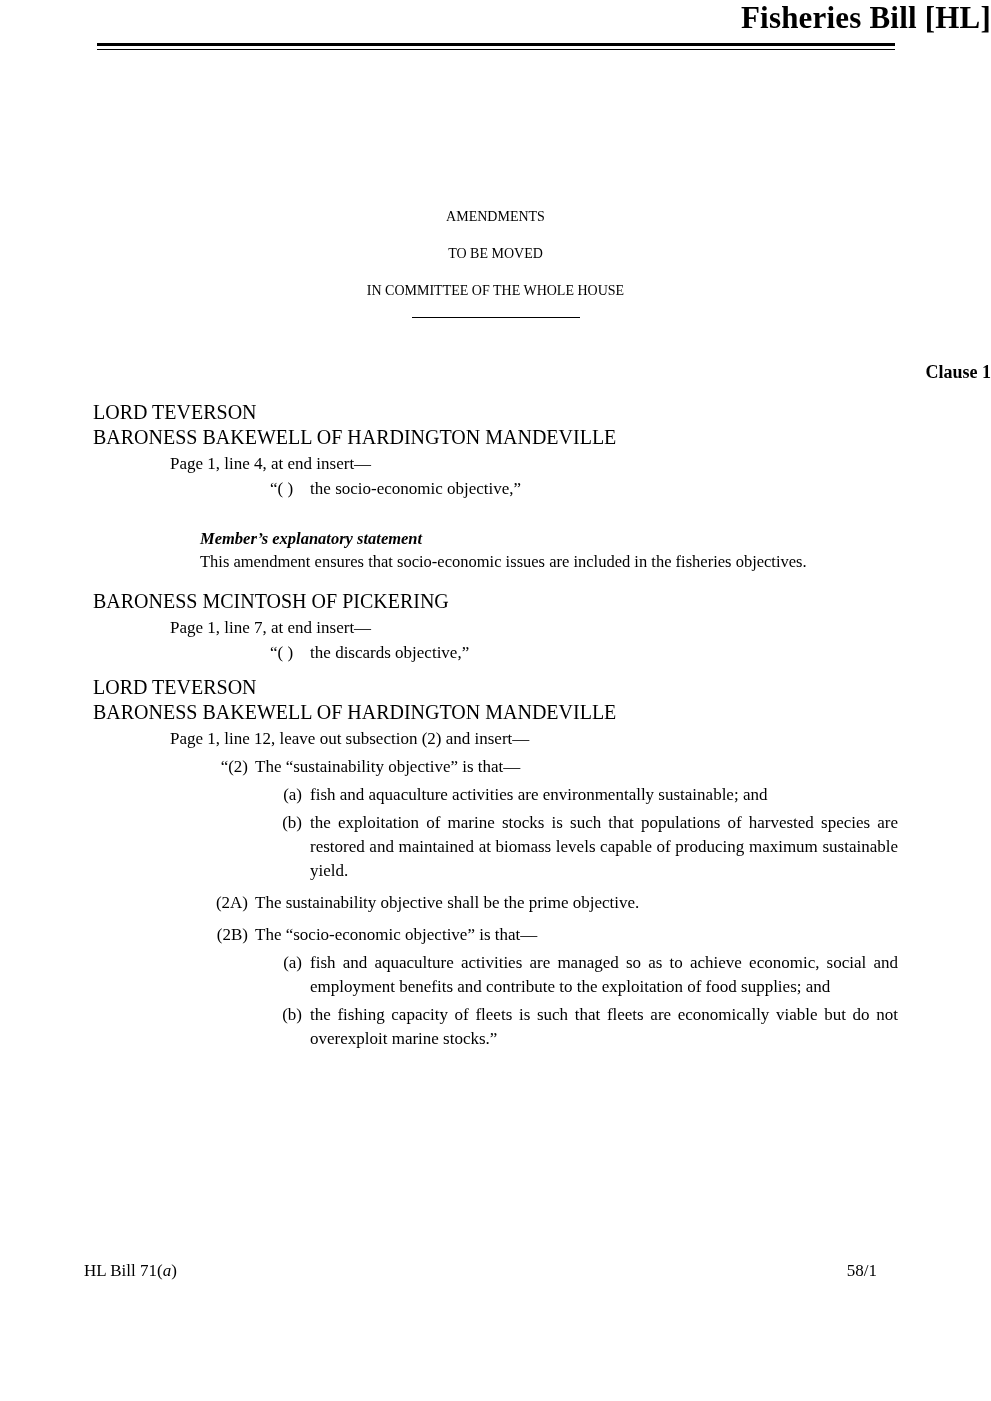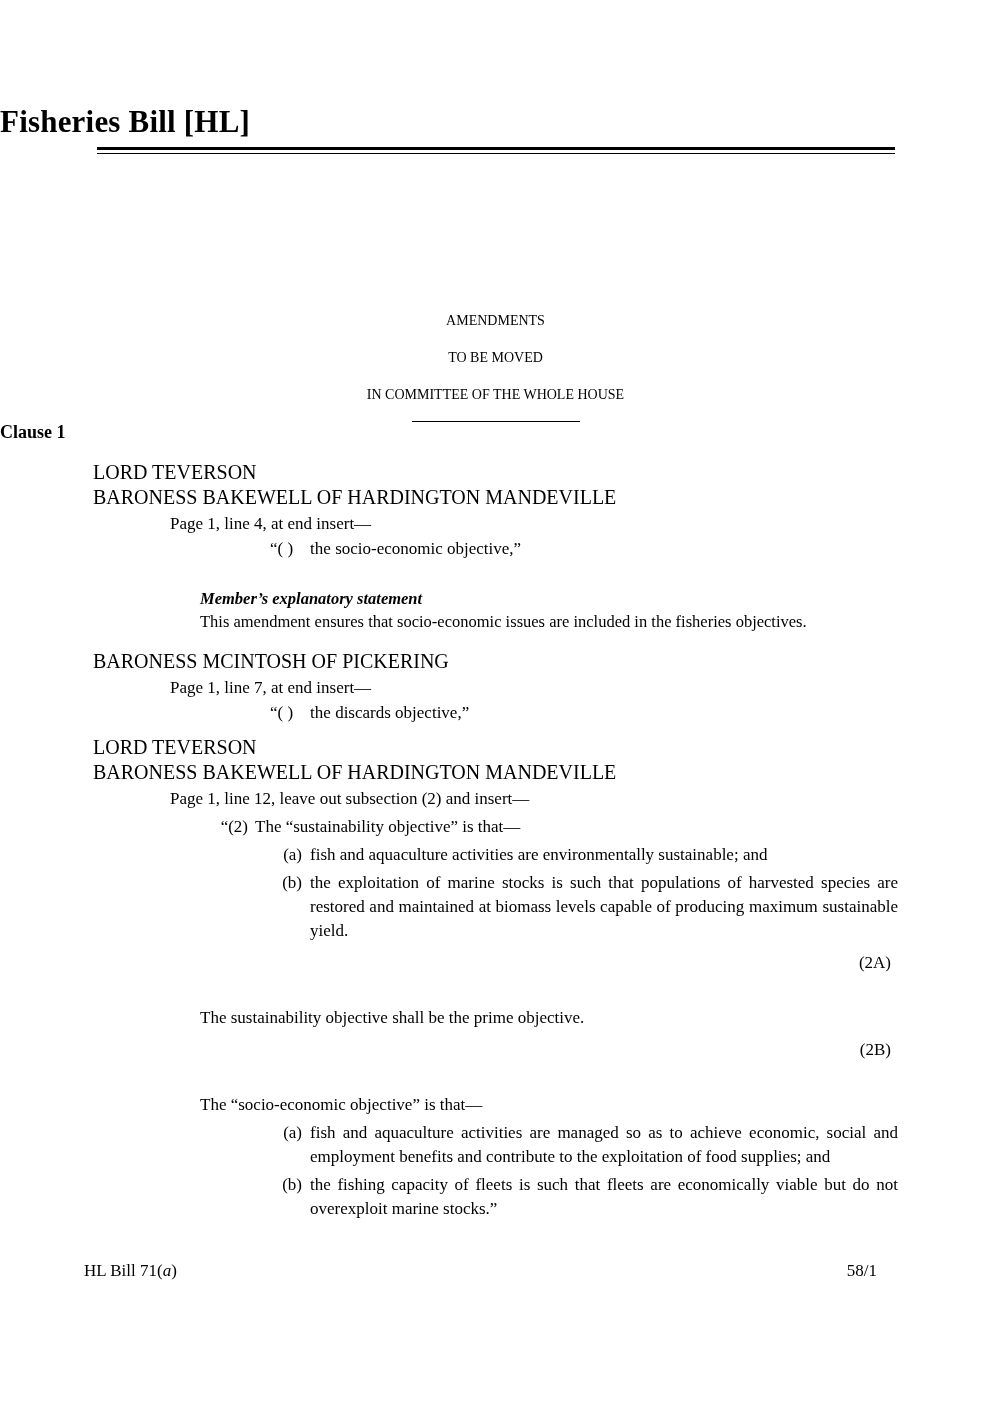--- a/index.html
+++ b/index.html
@@ -10,38 +10,38 @@
   .page {
     position: relative;
     width: 991px;
     height: 1401px;
     background: #ffffff;
     color: #000000;
     font-family: "Liberation Serif", serif;
     overflow: hidden;
   }
   .doc-title {
-    padding-top: 104px;
-    text-align: left;
+    text-align: right;
     font-size: 31px;
     font-weight: bold;
     line-height: 36px;
     letter-spacing: 0.2px;
   }
   .title-rule { width: 798px; margin: 7px auto 0 auto; }
   .title-rule .thick { height: 3px; background: #000; }
   .title-rule .thin  { height: 1px; background: #000; margin-top: 3px; }
 
   .session { margin-top: 156px; text-align: center; font-size: 14px; }
   .session-line { line-height: 21px; margin-bottom: 16px; }
 
   .divider { width: 168px; height: 1px; background: #000; margin: 9px auto 0 auto; }
 
   .clause {
-    text-align: left;
+    margin-top: 44px;
+    text-align: right;
     font-size: 18px;
     font-weight: bold;
     line-height: 21px;
   }
 
   .content {
     margin-left: 93px;
     width: 805px;
     font-size: 17px;
     line-height: 24px;
@@ -72,21 +72,21 @@
   .item .lbl {
     flex: 0 0 55px;
     box-sizing: border-box;
     padding-right: 7px;
     text-align: right;
     white-space: nowrap;
   }
   .item .txt { flex: 1; text-align: justify; }
   .item.lvl2 { margin-left: 177px; }
   .item.lvl2 .lbl { flex: 0 0 40px; padding-right: 8px; }
-  .gap-sm { margin-top: 8px; flex-direction: column; }
+  .gap-sm { margin-top: 8px; }
 
   .footer {
     position: absolute;
     left: 84px;
     top: 1260px;
     width: 793px;
     display: flex;
     justify-content: space-between;
     font-size: 17px;
     line-height: 22px;

